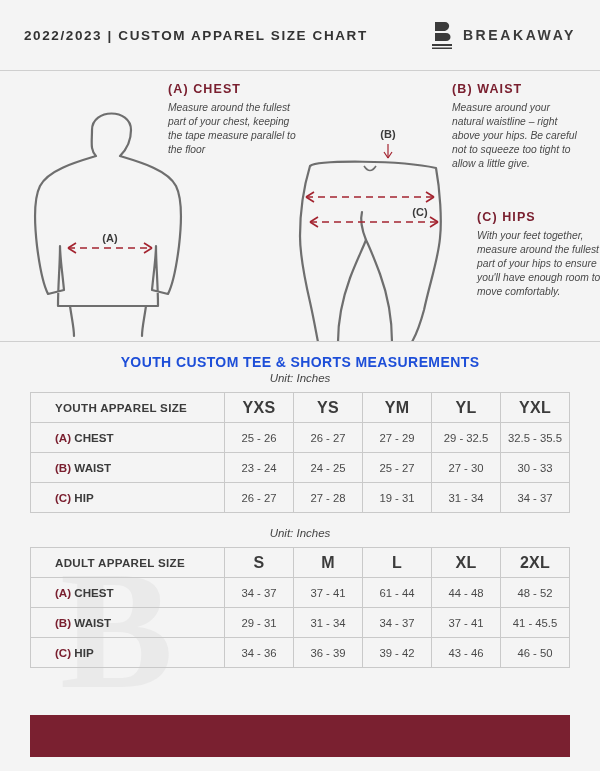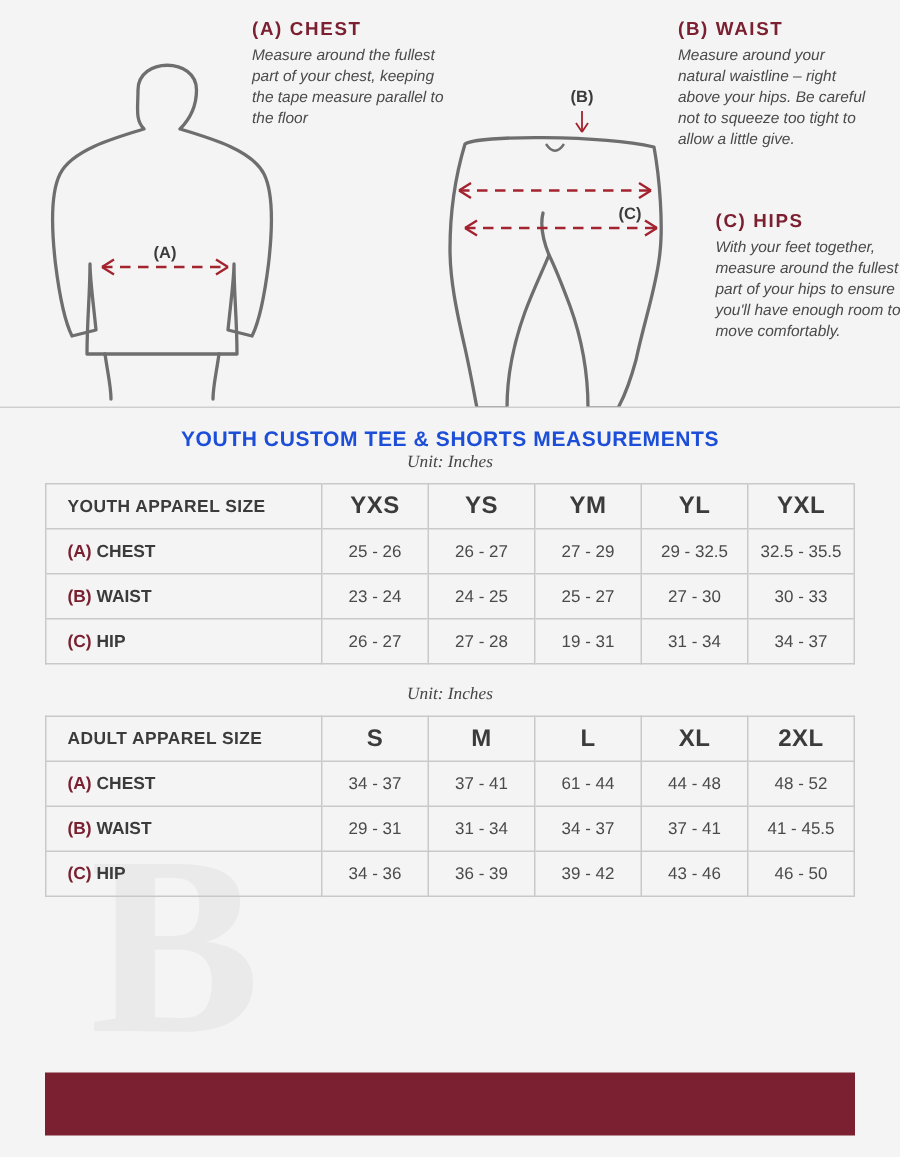--- a/index.html
+++ b/index.html
@@ -130,37 +130,36 @@
     letter-spacing: 0.4px;
     color: #1d4ed8;
   }
   .sec-unit {
     text-align: center;
     font-size: 11.5px;
     font-style: italic;
     color: #444;
     margin-top: 2px;
     margin-bottom: 8px;
-    font-family: Liberation Serif, serif;
   }
   table {
     width: 100%;
     border-collapse: collapse;
     table-layout: fixed;
   }
   th, td {
     border: 1px solid #c9c9c9;
     height: 27px;
     font-size: 11.3px;
     text-align: center;
     color: #3b3b3b;
   }
   th.rowhead, td.rowhead {
     text-align: left;
-    padding-left: 14px;
+    padding-left: 24px;
     width: 168px;
     font-weight: bold;
     font-size: 11.6px;
   }
   th {
     font-weight: bold;
     font-size: 16px;
     letter-spacing: 0.3px;
   }
   td {
@@ -186,20 +185,35 @@
     z-index: 3;
   }
 </style>
 </head>
 <body>
 
 <div class="page">
 
   <div class="watermark">B</div>
 
+  <div class="header">
+    <div class="header-title">2022/2023  |  CUSTOM APPAREL SIZE CHART</div>
+    <div class="brand">
+      <span class="brand-mark">
+        <svg width="22" height="30" viewBox="0 0 22 30">
+          <path d="M4 2 L14 2 C19 2 20 9 14 11 L4 11 Z" fill="#3b3b3b"></path>
+          <path d="M4 13 L15 13 C21 13 21 21 15 21 L4 21 Z" fill="#3b3b3b"></path>
+          <path d="M1 24 L21 24 L21 26 L1 26 Z" fill="#3b3b3b"></path>
+          <path d="M1 27.5 L21 27.5 L21 29 L1 29 Z" fill="#3b3b3b"></path>
+        </svg>
+      </span>
+      <span class="brand-name">BREAKAWAY</span>
+    </div>
+    <div class="header-rule"></div>
+  </div>
 
   <div class="illo">
     <svg width="600" height="272" viewBox="0 0 600 272">
       <g fill="none" stroke="#6e6e6e" stroke-width="2.2" stroke-linecap="round" stroke-linejoin="round">
 
         <path d="M92 60 C92 38 131 38 131 60 C131 72 126 80 120 86 C140 92 168 100 176 116
                  C182 128 182 150 179 176 C176 200 172 216 168 224
                  L152 220 C154 200 156 186 156 176
                  C156 196 158 214 158 236 L58 236
                  C58 214 60 196 60 176

